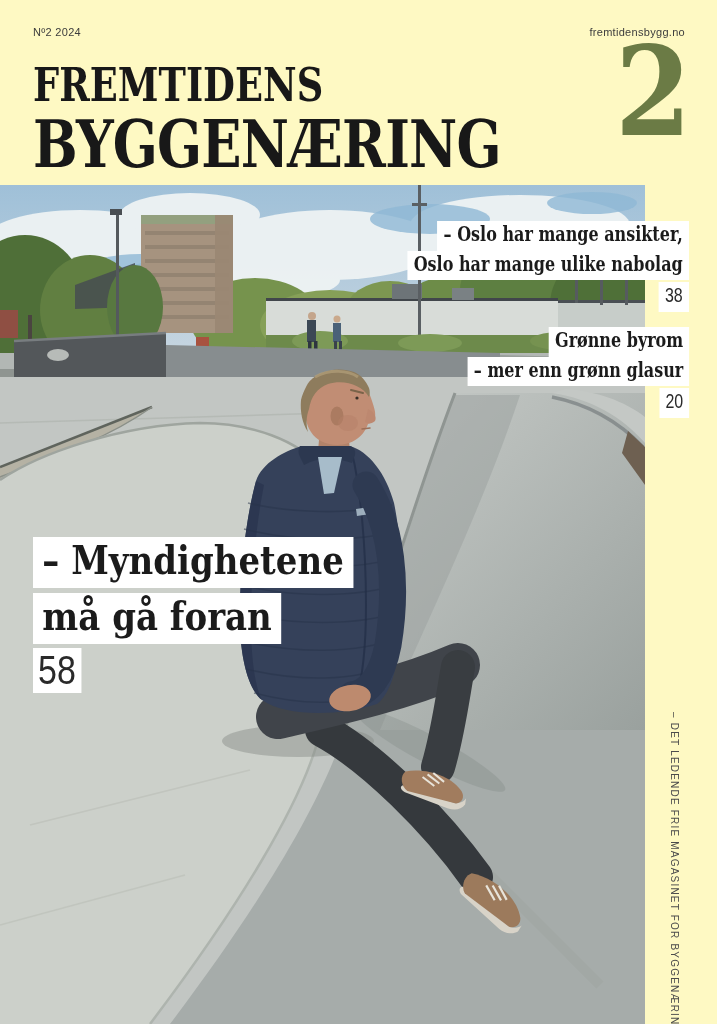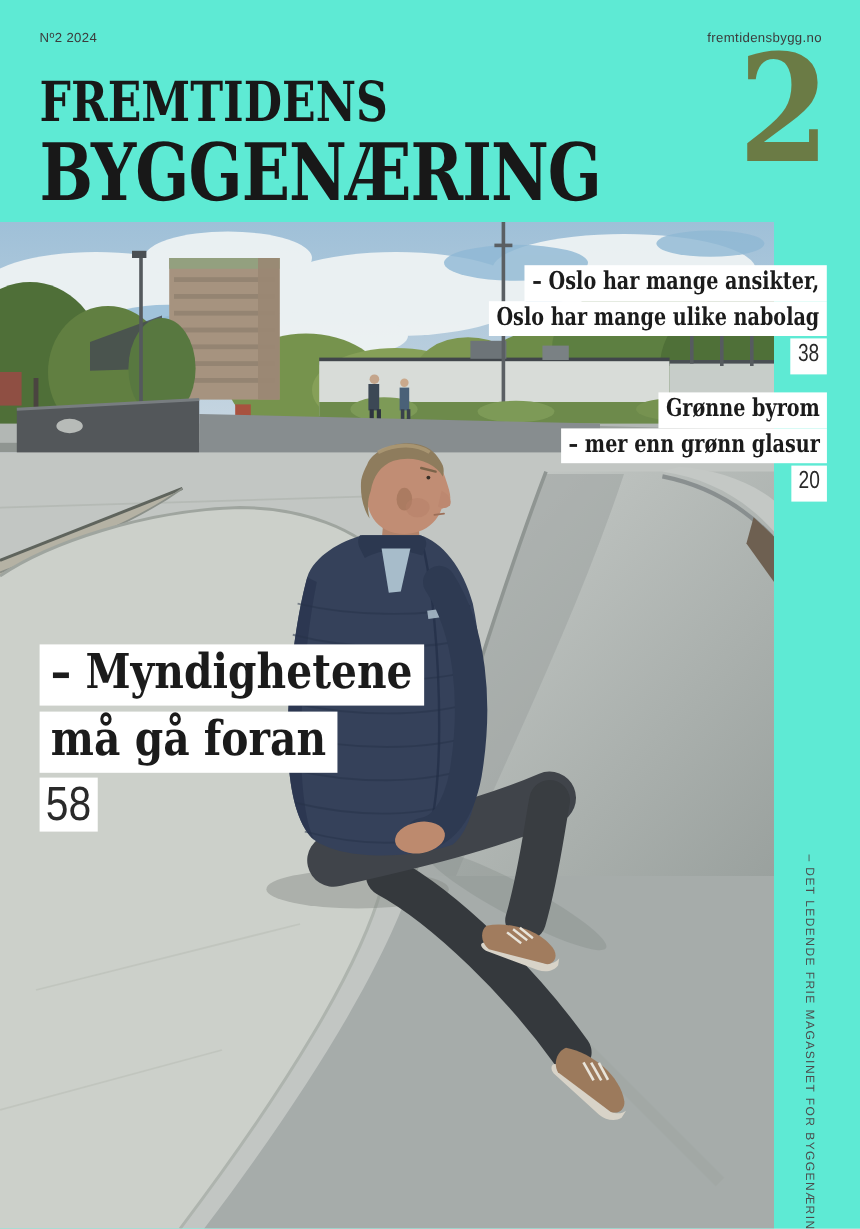--- a/index.html
+++ b/index.html
@@ -1,18 +1,18 @@
 <!DOCTYPE html>
 <html><head>
 <meta charset="utf-8">
 <style>
   html,body{margin:0;padding:0;background:#e8e8e8;}
   .page{
     position:relative;width:717px;height:1024px;margin:0 auto;
-    background:#5eead4;overflow:hidden;
+    background:#fef9c3;overflow:hidden;
     font-family:"Liberation Sans","DejaVu Sans",sans-serif;
   }
   
   .kicker{
     position:absolute;top:26px;font-size:11px;letter-spacing:.3px;color:#3c3c3c;
   }
   .kicker.left{left:33px;}
   .kicker.right{right:32px;}
   
   .masthead{

